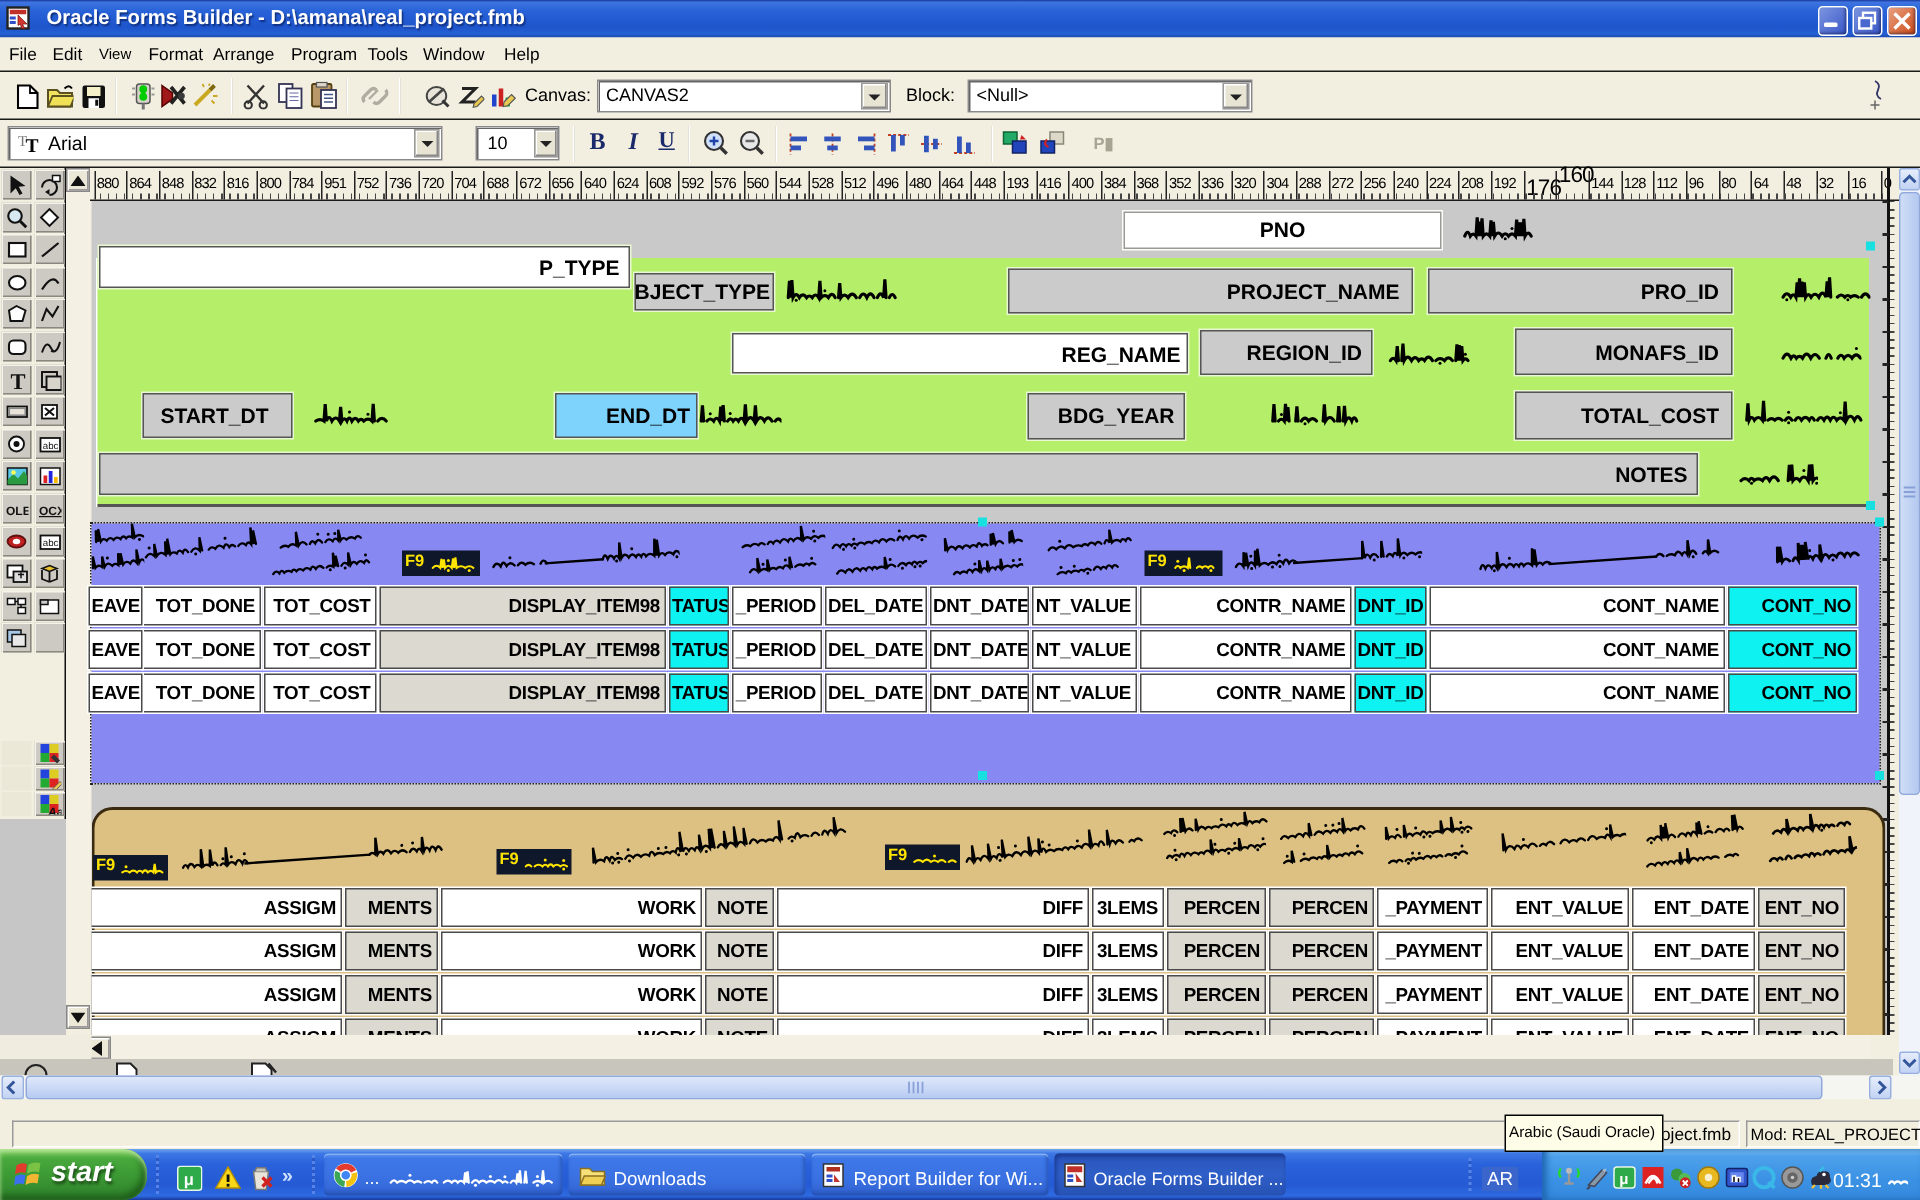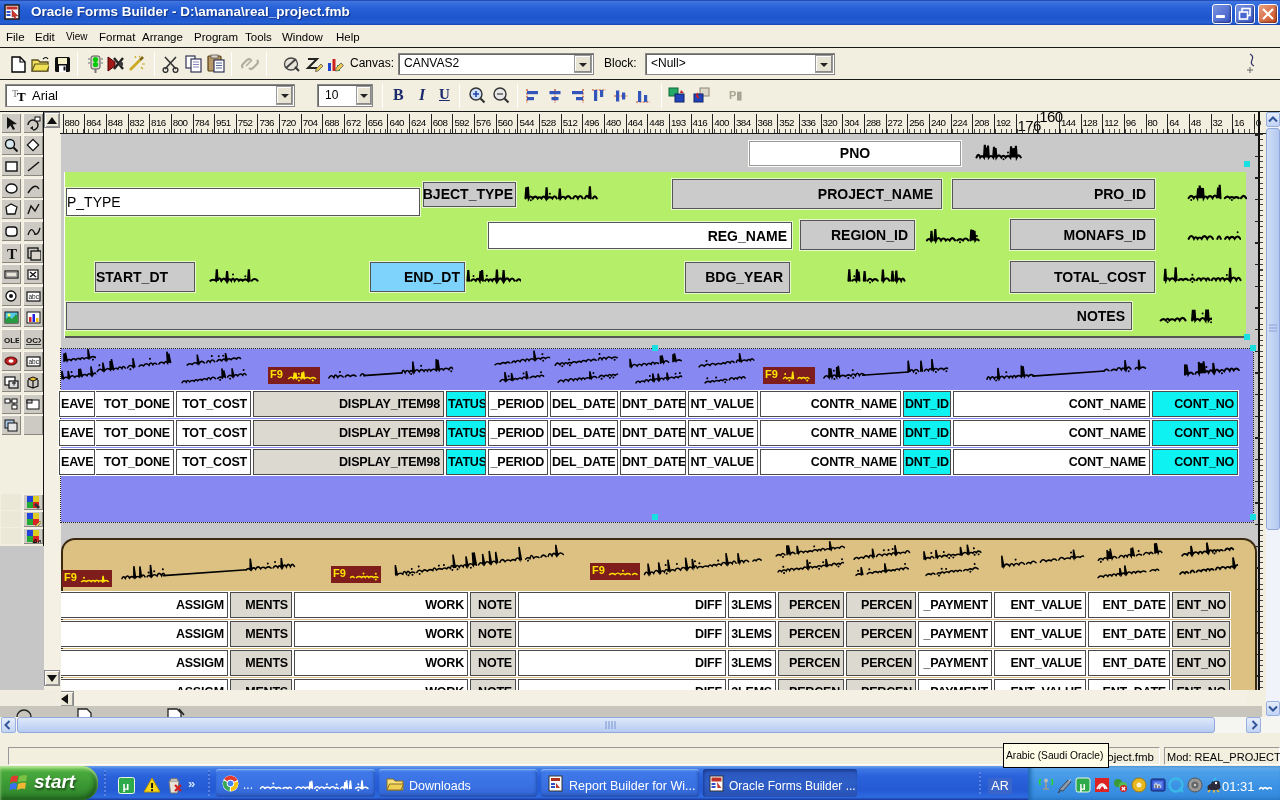--- a/index.html
+++ b/index.html
@@ -1,18 +1,18 @@
 <!DOCTYPE html>
 <html><head><meta charset="utf-8"><style>
 *{margin:0;padding:0;box-sizing:border-box}
 html,body{width:1280px;height:800px;overflow:hidden}
 body{font-family:"Liberation Sans",sans-serif;position:relative;background:#f2efe0}
 .cell{position:absolute;border:1px solid #4a4a4a;font-weight:bold;color:#000;
  text-align:right;padding:4.5px 3px 0 1px;white-space:nowrap;overflow:hidden;box-shadow:0 0 0 1px #fff;font-size:12.5px;letter-spacing:-0.2px}
-.badge{position:absolute;background:#7f1d1d;color:#ffe400;font-weight:bold;font-size:11px;
+.badge{position:absolute;background:#0f172a;color:#ffe400;font-weight:bold;font-size:11px;
  text-align:left;padding:1px 2px;white-space:nowrap}
 </style></head><body>
 <div class="" style="position:absolute;left:0px;top:0px;width:1280px;height:25px;background:linear-gradient(180deg,#19399e 0%,#3e74e0 6%,#2862d8 30%,#1e55cc 72%,#2560d4 90%,#1a47ae 100%)"></div>
 <svg style="position:absolute;left:4px;top:4px;width:17px;height:17px;" viewBox="0 0 17 17">
 <rect x="1" y="1" width="14" height="14" fill="#fff" stroke="#222" stroke-width="1.6"></rect>
 <rect x="2.5" y="2.5" width="11" height="3" fill="#c03028"></rect>
 <rect x="2.5" y="7" width="4" height="2" fill="#3050c8"></rect>
     <rect x="2.5" y="10" width="4" height="2" fill="#3050c8"></rect>
 <path d="M8,6 L14,12 L11,12 L12.5,15 L10.5,15 L9.5,12 L8,13 Z" fill="#d03830" stroke="#801810" stroke-width="0.5"></path>
 </svg>
@@ -514,21 +514,21 @@
     <path d="M0,1 h8 M0,4 h8 M0,7 h8" stroke="#88a0d8" stroke-width="1.2"></path>
   </svg>
 <div class="" style="position:absolute;left:65px;top:172px;width:1181px;height:166px;background:#b5ee68;border-bottom:2px solid #555;box-shadow:-1px 0 0 #fff"></div>
 <div class="" style="position:absolute;left:749px;top:141px;width:212px;height:25px;background:#fff;border:1px solid #999;box-shadow:0 0 0 1px #fdfdf8"></div>
 <div class="" style="position:absolute;left:749px;top:145px;width:212px;height:18px;font-weight:bold;font-size:14px;text-align:center">PNO</div>
 <svg style="position:absolute;left:975px;top:143px;" width="47" height="20" viewBox="0 0 47 20">
     <path d="M1.5,14.4 q1.9,-5.1 3.7,0 q1.9,-2.6 3.8,0 l0.8,-12.5 l0.8,12.5 l0.8,-9.7 l0.8,9.7 l0.8,-11.8 l0.8,11.8 q2.2,-2.9 4.4,0 l0.8,-10.5 l0.8,10.5 l0.8,-9.4 l0.8,9.4 q2.5,-4.1 5.0,0 q2.1,-3.2 4.3,0 q2.3,-3.0 4.6,0 l0.8,-11.0 l0.8,11.0 l0.8,-9.1 l0.8,9.1 l0.8,-9.2 l0.8,9.2 l0.8,-11.5 l0.8,11.5 q2.1,-4.0 4.1,0" fill="none" stroke="#000" stroke-width="2.1" stroke-linecap="round"></path>
     <circle cx="28.5" cy="16.2" r="1.0" fill="#000"></circle>
     <circle cx="33.0" cy="9.4" r="1.0" fill="#000"></circle>
   </svg>
-<div class="" style="position:absolute;left:66px;top:188px;width:354px;height:28px;background:#fff;border:1px solid #555;box-shadow:0 0 0 1px #e8f8d0;font-weight:normal;font-size:14px;text-align:left;padding:5px 6px 0 0">P_TYPE</div>
+<div class="" style="position:absolute;left:66px;top:164px;width:354px;height:28px;background:#fff;border:1px solid #555;box-shadow:0 0 0 1px #e8f8d0;font-weight:bold;font-size:14px;text-align:right;padding:5px 6px 0 0">P_TYPE</div>
 <div class="" style="position:absolute;left:423px;top:182px;width:93px;height:25px;background:#cbcbcb;border:1px solid #555;box-shadow:0 0 0 1px #e8f8d0;font-weight:bold;font-size:14px;text-align:right;padding:3px 2px 0 0;overflow:hidden;white-space:nowrap;direction:rtl"><span style="direction:ltr;unicode-bidi:bidi-override">OBJECT_TYPE</span></div>
 <svg style="position:absolute;left:524px;top:184px;" width="75" height="20" viewBox="0 0 75 20">
     <path d="M1.5,14.4 l0.8,-11.2 l0.8,11.2 l0.8,-11.6 l0.8,11.6 q2.1,-3.9 4.2,0 q2.4,-3.6 4.8,0 q1.9,-2.2 3.8,0 q2.2,-3.5 4.3,0 l0.8,-11.2 l0.8,11.2 q2.5,-2.6 4.9,0 q2.3,-4.3 4.5,0 m2.2,0 l0.8,-9.7 l0.8,9.7 q2.4,-3.3 4.8,0 q2.8,-4.6 5.5,0 m2.2,0 q2.4,-4.8 4.8,0 q2.4,-4.9 4.8,0 m2.2,0 q2.1,-5.0 4.2,0 l0.8,-12.1 l0.8,12.1 m2.2,0 q1.9,-4.1 3.9,0" fill="none" stroke="#000" stroke-width="2.1" stroke-linecap="round"></path>
     <circle cx="6.8" cy="16.2" r="1.0" fill="#000"></circle>
     <circle cx="25.9" cy="9.8" r="1.0" fill="#000"></circle>
   </svg>
 <div class="" style="position:absolute;left:672px;top:179px;width:270px;height:30px;background:#cbcbcb;border:1px solid #555;box-shadow:0 0 0 1px #e8f8d0;font-weight:bold;font-size:14px;text-align:right;padding:6px 8px 0 0">PROJECT_NAME</div>
 <div class="" style="position:absolute;left:952px;top:179px;width:203px;height:30px;background:#cbcbcb;border:1px solid #555;box-shadow:0 0 0 1px #e8f8d0;font-weight:bold;font-size:14px;text-align:right;padding:6px 8px 0 0">PRO_ID</div>
 <svg style="position:absolute;left:1185px;top:183px;" width="62" height="21" viewBox="0 0 62 21">
     <path d="M1.5,15.1 m2.2,0 q2.5,-4.5 5.1,0 q1.8,-3.2 3.5,0 l0.8,-9.8 l0.8,9.8 l0.8,-12.6 l0.8,12.6 l0.8,-10.3 l0.8,10.3 l0.8,-9.9 l0.8,9.9 q1.8,-3.3 3.7,0 q2.6,-3.9 5.2,0 q2.4,-5.3 4.7,0 l0.8,-10.5 l0.8,10.5 l0.8,-13.2 l0.8,13.2 m2.2,0 m2.2,0 q2.5,-2.9 5.0,0 q1.9,-2.2 3.9,0 q2.5,-2.1 5.0,0 m2.2,0 q2.6,-4.4 5.2,0" fill="none" stroke="#000" stroke-width="2.1" stroke-linecap="round"></path>
@@ -540,21 +540,21 @@
 <svg style="position:absolute;left:921px;top:226px;" width="60" height="20" viewBox="0 0 60 20">
     <path d="M1.5,14.4 m2.2,0 m2.2,0 q1.9,-2.9 3.8,0 l0.8,-9.6 l0.8,9.6 m2.2,0 l0.8,-11.4 l0.8,11.4 q2.4,-4.7 4.9,0 q2.4,-3.9 4.8,0 q1.9,-2.4 3.9,0 q2.6,-4.6 5.3,0 m2.2,0 q2.9,-2.5 5.8,0 q2.6,-3.7 5.3,0 m2.2,0 l0.8,-10.9 l0.8,10.9 l0.8,-10.4 l0.8,10.4 l0.8,-9.6 l0.8,9.6 q1.7,-2.3 3.4,0" fill="none" stroke="#000" stroke-width="2.1" stroke-linecap="round"></path>
     <circle cx="39.0" cy="16.2" r="1.0" fill="#000"></circle>
     <circle cx="55.9" cy="10.1" r="1.0" fill="#000"></circle>
   </svg>
 <div class="" style="position:absolute;left:1010px;top:219px;width:145px;height:31px;background:#cbcbcb;border:1px solid #555;box-shadow:0 0 0 1px #e8f8d0;font-weight:bold;font-size:14px;text-align:right;padding:7px 8px 0 0">MONAFS_ID</div>
 <svg style="position:absolute;left:1185px;top:223px;" width="56" height="22" viewBox="0 0 56 22">
     <path d="M1.5,15.8 m2.2,0 q2.6,-5.5 5.3,0 q1.8,-3.2 3.6,0 q2.1,-2.5 4.1,0 q2.7,-5.4 5.5,0 q2.8,-5.0 5.7,0 m2.2,0 m2.2,0 q1.8,-5.0 3.5,0 m2.2,0 m2.2,0 q2.1,-3.9 4.2,0 q2.7,-3.8 5.3,0 q2.8,-4.5 5.6,0" fill="none" stroke="#000" stroke-width="2.1" stroke-linecap="round"></path>
     <circle cx="52.6" cy="9.3" r="1.0" fill="#000"></circle>
   </svg>
-<div class="" style="position:absolute;left:95px;top:262px;width:100px;height:30px;background:#cbcbcb;border:1px solid #555;box-shadow:0 0 0 1px #e8f8d0;font-weight:bold;font-size:14px;text-align:left;padding:6px 4px 0 0">START_DT</div>
+<div class="" style="position:absolute;left:95px;top:262px;width:100px;height:30px;background:#cbcbcb;border:1px solid #555;box-shadow:0 0 0 1px #e8f8d0;font-weight:bold;font-size:14px;text-align:center;padding:6px 4px 0 0">START_DT</div>
 <svg style="position:absolute;left:209px;top:267px;" width="50" height="19" viewBox="0 0 50 19">
     <path d="M1.5,13.7 q2.8,-1.9 5.5,0 l0.8,-11.3 l0.8,11.3 q1.8,-4.8 3.7,0 q2.5,-4.1 5.0,0 l0.8,-9.5 l0.8,9.5 q1.7,-2.9 3.4,0 q1.6,-4.1 3.3,0 q2.2,-3.5 4.3,0 q1.8,-2.2 3.6,0 q2.8,-2.5 5.5,0 l0.8,-11.4 l0.8,11.4 m2.2,0 q2.8,-3.5 5.7,0" fill="none" stroke="#000" stroke-width="2.1" stroke-linecap="round"></path>
     <circle cx="24.0" cy="7.6" r="1.0" fill="#000"></circle>
     <circle cx="36.3" cy="9.2" r="1.0" fill="#000"></circle>
   </svg>
 <div class="" style="position:absolute;left:370px;top:262px;width:95px;height:30px;background:#7dd3fc;border:1px solid #555;box-shadow:0 0 0 1px #e8f8d0;font-weight:bold;font-size:14px;text-align:right;padding:6px 4px 0 0">END_DT</div>
 <svg style="position:absolute;left:466px;top:267px;" width="55" height="19" viewBox="0 0 55 19">
     <path d="M1.5,13.7 l0.8,-10.5 l0.8,10.5 m2.2,0 q2.2,-2.8 4.5,0 q1.9,-3.7 3.9,0 l0.8,-9.6 l0.8,9.6 l0.8,-10.6 l0.8,10.6 m2.2,0 q1.8,-3.0 3.6,0 q1.8,-2.6 3.6,0 q1.9,-3.7 3.8,0 l0.8,-11.2 l0.8,11.2 q2.6,-4.6 5.1,0 l0.8,-10.5 l0.8,10.5 q2.6,-4.6 5.2,0 q2.5,-4.3 5.0,0 m2.2,0 q2.0,-3.0 4.1,0" fill="none" stroke="#000" stroke-width="2.1" stroke-linecap="round"></path>
     <circle cx="7.5" cy="8.9" r="1.0" fill="#000"></circle>
     <circle cx="20.8" cy="8.7" r="1.0" fill="#000"></circle>

